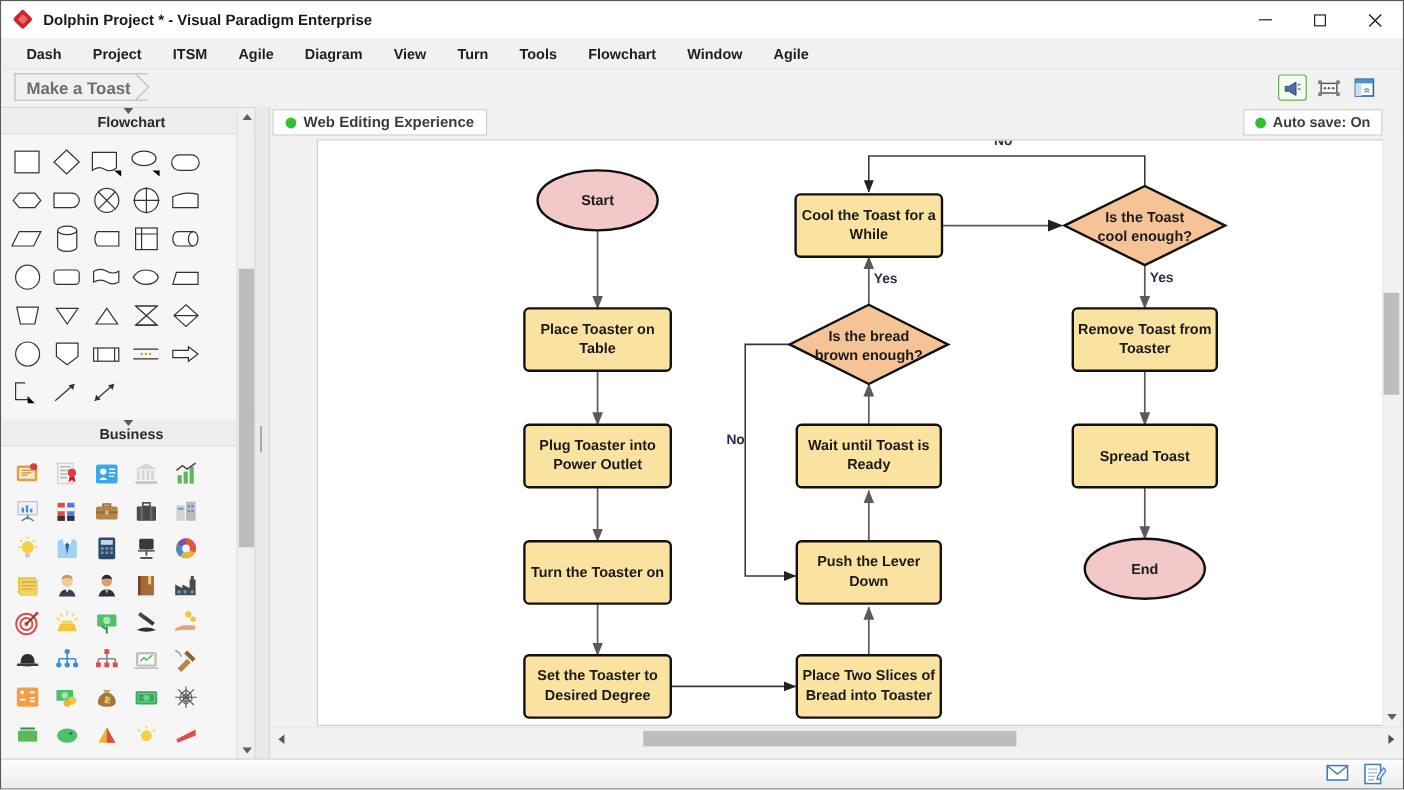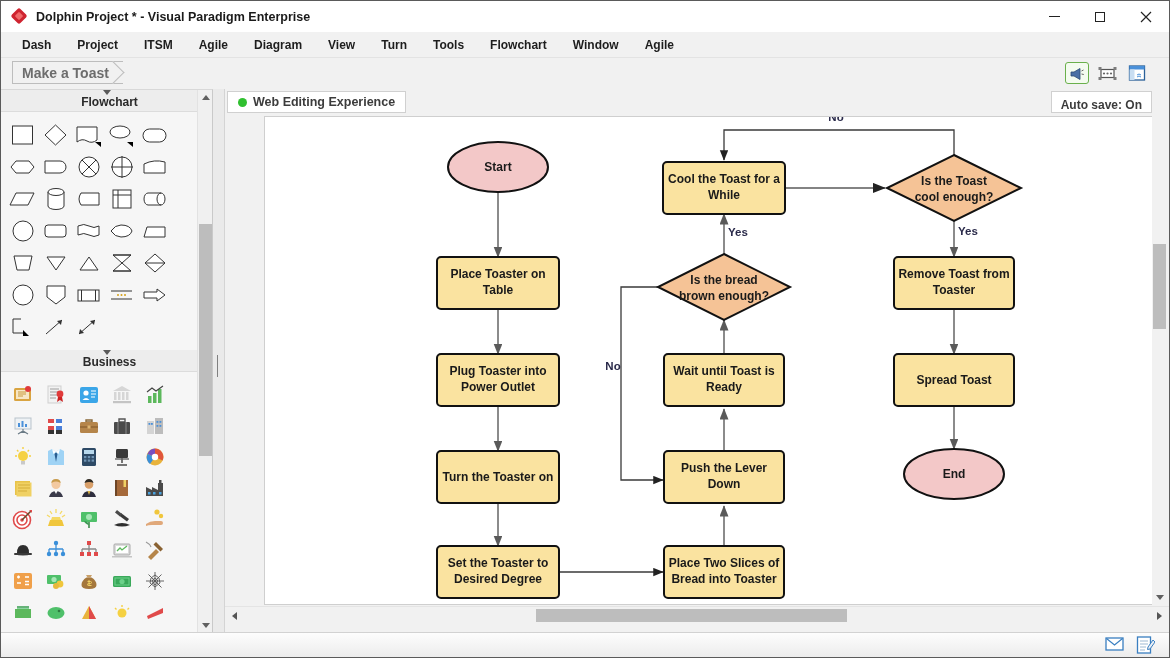--- a/index.html
+++ b/index.html
@@ -141,21 +141,21 @@
   .tab {
     position: absolute; left: 2px; top: 2px; height: 22px; padding: 0 10px;
     background: #ffffff; border: 1px solid #d0d0d0;
     display: flex; align-items: center; gap: 6px;
     font-size: 12.5px; color: #3c3c3c;
   }
   .dot { width: 9px; height: 9px; border-radius: 50%; background: #30c030; display:inline-block; }
   .autosave {
     position: absolute; right: 17px; top: 2px; height: 22px; padding: 0 9px;
     background: #ffffff; border: 1px solid #d0d0d0;
-    display: flex; align-items: center; gap: 6px; font-size: 12px; color: #3c3c3c; flex-direction: column;
+    display: flex; align-items: center; gap: 6px; font-size: 12px; color: #3c3c3c;
   }
 
   .canvas-wrap {
     position: absolute; left: 39px; top: 27px; width: 889px; height: 489px;
     background: #ffffff; border: 1px solid #cfcfcf; overflow: hidden;
   }
   .canvas-wrap svg { display: block; }
 
   
   .vsb {

